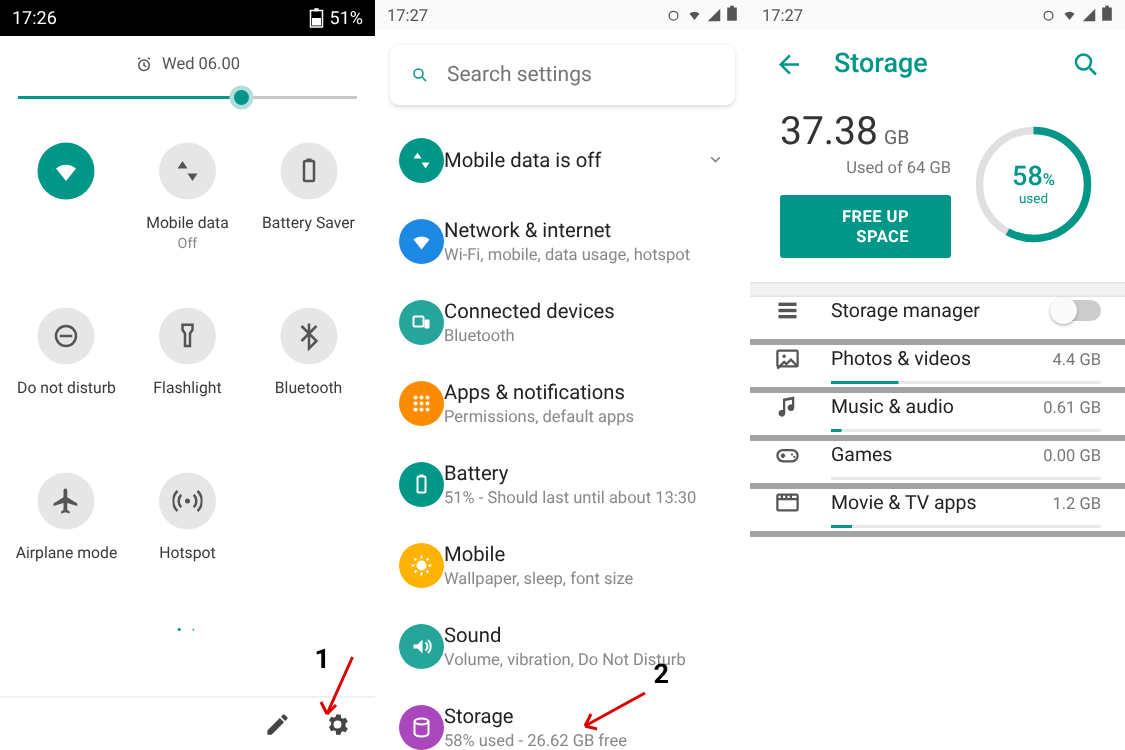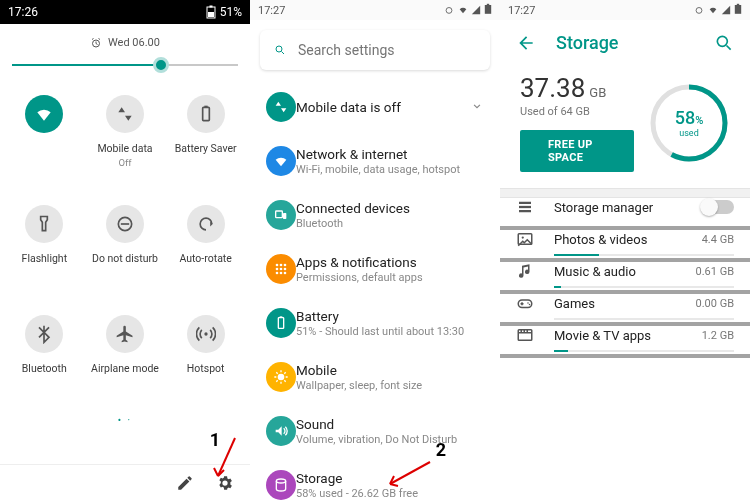--- a/index.html
+++ b/index.html
@@ -41,21 +41,21 @@
   .p2 .chev { margin-left: auto; color: #999; }
   .p2 .ann2 { position: absolute; right: 54px; bottom: 40px; font-size: 18px; font-weight: 700; color: #000; }
   .p2 .arrow2 { position: absolute; right: 68px; bottom: 10px; width: 50px; height: 30px; pointer-events: none; }
 
   
   .p3 .statusbar { height: 20px; background: #fafafa; color: #555; display: flex; align-items: center; justify-content: space-between; padding: 0 8px; font-size: 11px; }
   .p3 .appbar { display: flex; align-items: center; gap: 20px; padding: 12px 16px; }
   .p3 .appbar .title { color: #009688; font-size: 18px; font-weight: 500; }
   .p3 .appbar .srch { margin-left: auto; }
   .p3 .summary { display: flex; align-items: center; padding: 8px 20px 16px; gap: 14px; }
-  .p3 .summary .left { flex: 1; }
+  .p3 .summary .left { flex: 1; text-align: right; }
   .p3 .summary .used { font-size: 26px; color: #333; font-weight: 400; display: flex; align-items: baseline; gap: 4px; }
   .p3 .summary .used .unit { font-size: 13px; color: #666; }
   .p3 .summary .total { font-size: 11px; color: #777; margin-top: 2px; }
   .p3 .btn { display: inline-block; margin-top: 12px; background: #009688; color: #fff; font-size: 11px; font-weight: 700; padding: 8px 28px; border-radius: 2px; letter-spacing: .3px; }
   .p3 .ring { width: 82px; height: 82px; position: relative; }
   .p3 .ring svg { transform: rotate(-90deg); }
   .p3 .ring .pct { position: absolute; inset: 0; display: flex; flex-direction: column; align-items: center; justify-content: center; }
   .p3 .ring .pct .n { font-size: 18px; color: #009688; font-weight: 500; }
   .p3 .ring .pct .u { font-size: 9px; color: #009688; }
   .p3 .divider { height: 10px; background: #f1f1f1; border-top: 1px solid #e4e4e4; border-bottom: 1px solid #e4e4e4; }
@@ -120,42 +120,33 @@
           <svg class="svg" width="20" height="20" viewBox="0 0 24 24">
             <rect x="8" y="4" width="8" height="16" rx="1" fill="none" stroke="#555" stroke-width="2"></rect>
             <rect x="10" y="2" width="4" height="2" fill="#555"></rect>
           </svg>
         </div>
         <div class="lbl">Battery Saver</div>
       </div>
       <div class="tile">
         <div class="circ">
           <svg class="svg" width="20" height="20" viewBox="0 0 24 24">
-            <path d="M8 3h8v4l-2 3v10h-4V10L8 7V3z" fill="none" stroke="#555" stroke-width="2"></path>
-          </svg>
-        </div>
-        <div class="lbl">Flashlight</div>
-      </div>
-      <div class="tile">
-        <div class="circ">
-          <svg class="svg" width="20" height="20" viewBox="0 0 24 24">
             <circle cx="12" cy="12" r="8" fill="none" stroke="#555" stroke-width="2"></circle>
             <rect x="7" y="11" width="10" height="2" fill="#555"></rect>
           </svg>
         </div>
         <div class="lbl">Do not disturb</div>
       </div>
       <div class="tile">
         <div class="circ">
           <svg class="svg" width="20" height="20" viewBox="0 0 24 24">
-            <path d="M12 4a8 8 0 0 1 8 8h-2a6 6 0 1 0-6 6v2a8 8 0 1 1 0-16z" fill="#555"></path>
-            <path d="M20 12l-3-3v6l3-3z" fill="#555"></path>
-          </svg>
-        </div>
-        <div class="lbl">Auto-rotate</div>
+            <path d="M8 3h8v4l-2 3v10h-4V10L8 7V3z" fill="none" stroke="#555" stroke-width="2"></path>
+          </svg>
+        </div>
+        <div class="lbl">Flashlight</div>
       </div>
       <div class="tile">
         <div class="circ">
           <svg class="svg" width="20" height="20" viewBox="0 0 24 24">
             <path d="M12 2v20l6-6-6-6 6-6-6 6-6-6m0 12l6-6" fill="none" stroke="#555" stroke-width="2"></path>
           </svg>
         </div>
         <div class="lbl">Bluetooth</div>
       </div>
       <div class="tile">

